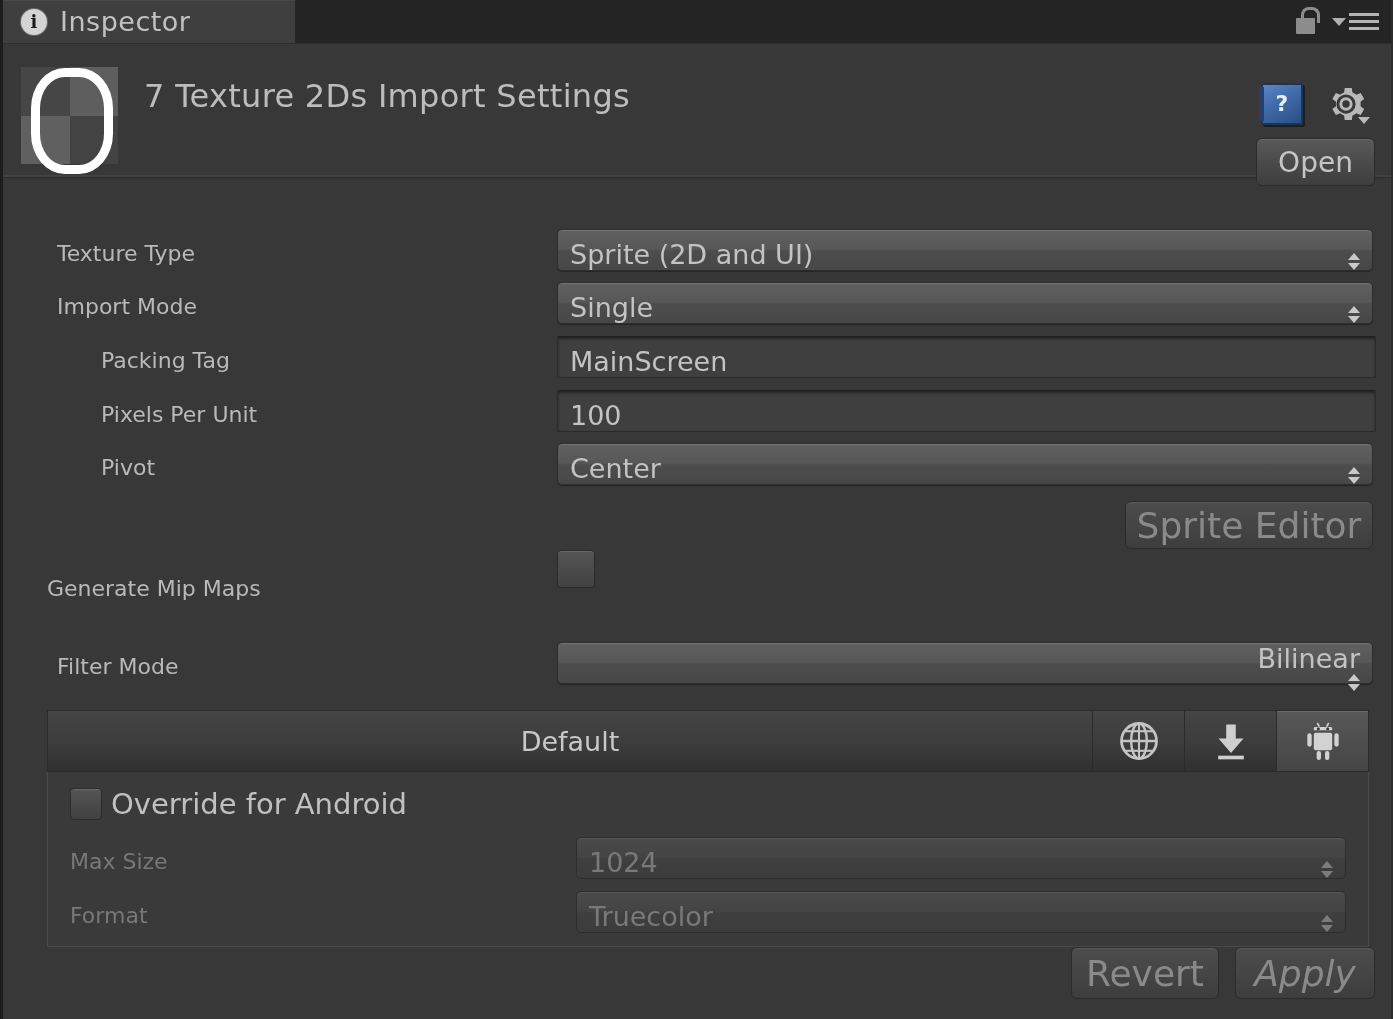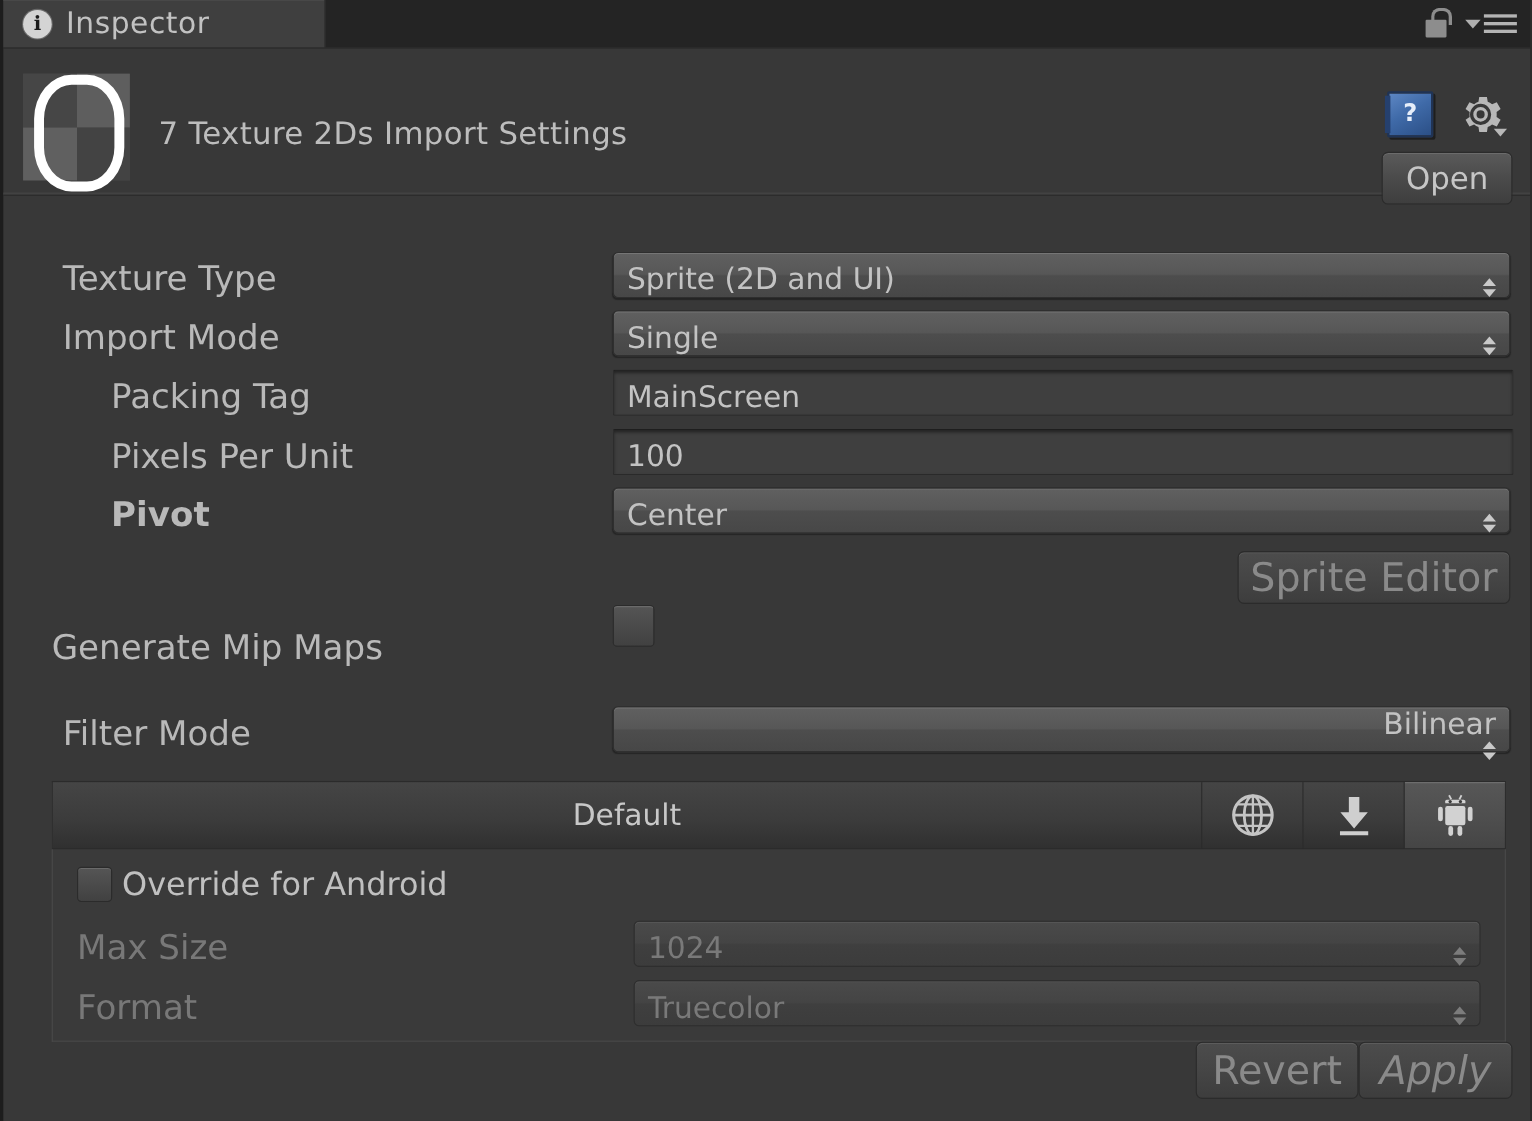--- a/index.html
+++ b/index.html
@@ -110,23 +110,23 @@
   .tex-thumb .q3 { left: 0;   top: 50%; background: #606060; }
   .tex-thumb .q4 { left: 50%; top: 50%; background: #434343; }
   .tex-thumb .ring {
     position: absolute; left: 10px; top: 1px;
     width: 64px; height: 88px;
     border: 9px solid #ffffff;
     border-radius: 34px / 40px;
     box-sizing: content-box;
   }
   .obj-title {
-    position: absolute; left: 141px; top: 77px;
+    position: absolute; left: 141px; top: 52px;
     transform: translateY(-50%);
-    font-size: 28px; color: #bdbdbd;
+    font-size: 32px; color: #bdbdbd;
     letter-spacing: .3px; white-space: nowrap;
   }
   .header-icons {
     position: absolute; right: 24px; top: 60px;
     transform: translateY(-50%);
     display: flex; align-items: center; gap: 22px;
   }
   .help-icon {
     width: 38px; height: 38px;
     background: linear-gradient(150deg,#5d87c4 0%,#3f6aa8 45%,#2b4f86 100%);
@@ -167,21 +167,21 @@
 
   
   .body-area { position: relative; flex: 1 1 auto; }
 
   .row {
     position: absolute; left: 0; right: 0;
     height: 46px;
     display: flex; align-items: center;
   }
   .row-label {
-    font-size: 31px; color: #b9b9b9;
+    font-size: 22px; color: #b9b9b9;
     white-space: nowrap;
     line-height: 1;
   }
   .row-label.indent { padding-left: 44px; }
   .row-label.dim { color: #787878; }
 
   .field {
     position: absolute;
     height: 42px;
     box-sizing: border-box;
@@ -294,21 +294,21 @@
 
   .override-row {
     position: absolute; left: 22px; top: 76px;
     display: flex; align-items: center; gap: 9px;
   }
   .override-label { font-size: 29px; color: #c0c0c0; white-space: nowrap; }
 
   .footer-btns {
     position: absolute; right: 16px; top: 961px;
     transform: translateY(-50%);
-    display: flex;  text-align: right;
+    display: flex; gap: 16px; text-align: right;
   }
 </style>
 </head>
 <body>
 
 <div id="window">
 
   <div class="tabbar">
     <div class="tab active">
       <span class="info-icon">i</span>
@@ -388,21 +388,21 @@
     </div>
 
     <div class="row" style="top:214px;">
       <span class="row-label indent" style="margin-left:54px;">Pixels Per Unit</span>
     </div>
     <div class="field textfield" style="left:554px; right:15px; top:212px;">
       <span>100</span>
     </div>
 
     <div class="row" style="top:267px;">
-      <span class="row-label indent" style="margin-left:54px;font-weight:bold;">Pivot</span>
+      <span class="row-label indent" style="margin-left:54px;">Pivot</span>
     </div>
     <div class="field popup" style="left:554px; right:18px; top:265px;">
       <span>Center</span>
       <span class="arrows">
           <i class="up"></i>
           <i class="down"></i>
         </span>
     </div>
 
     <div class="btn" style="position:absolute; right:18px; top:323px; width:248px; height:48px;">Sprite Editor</div>

